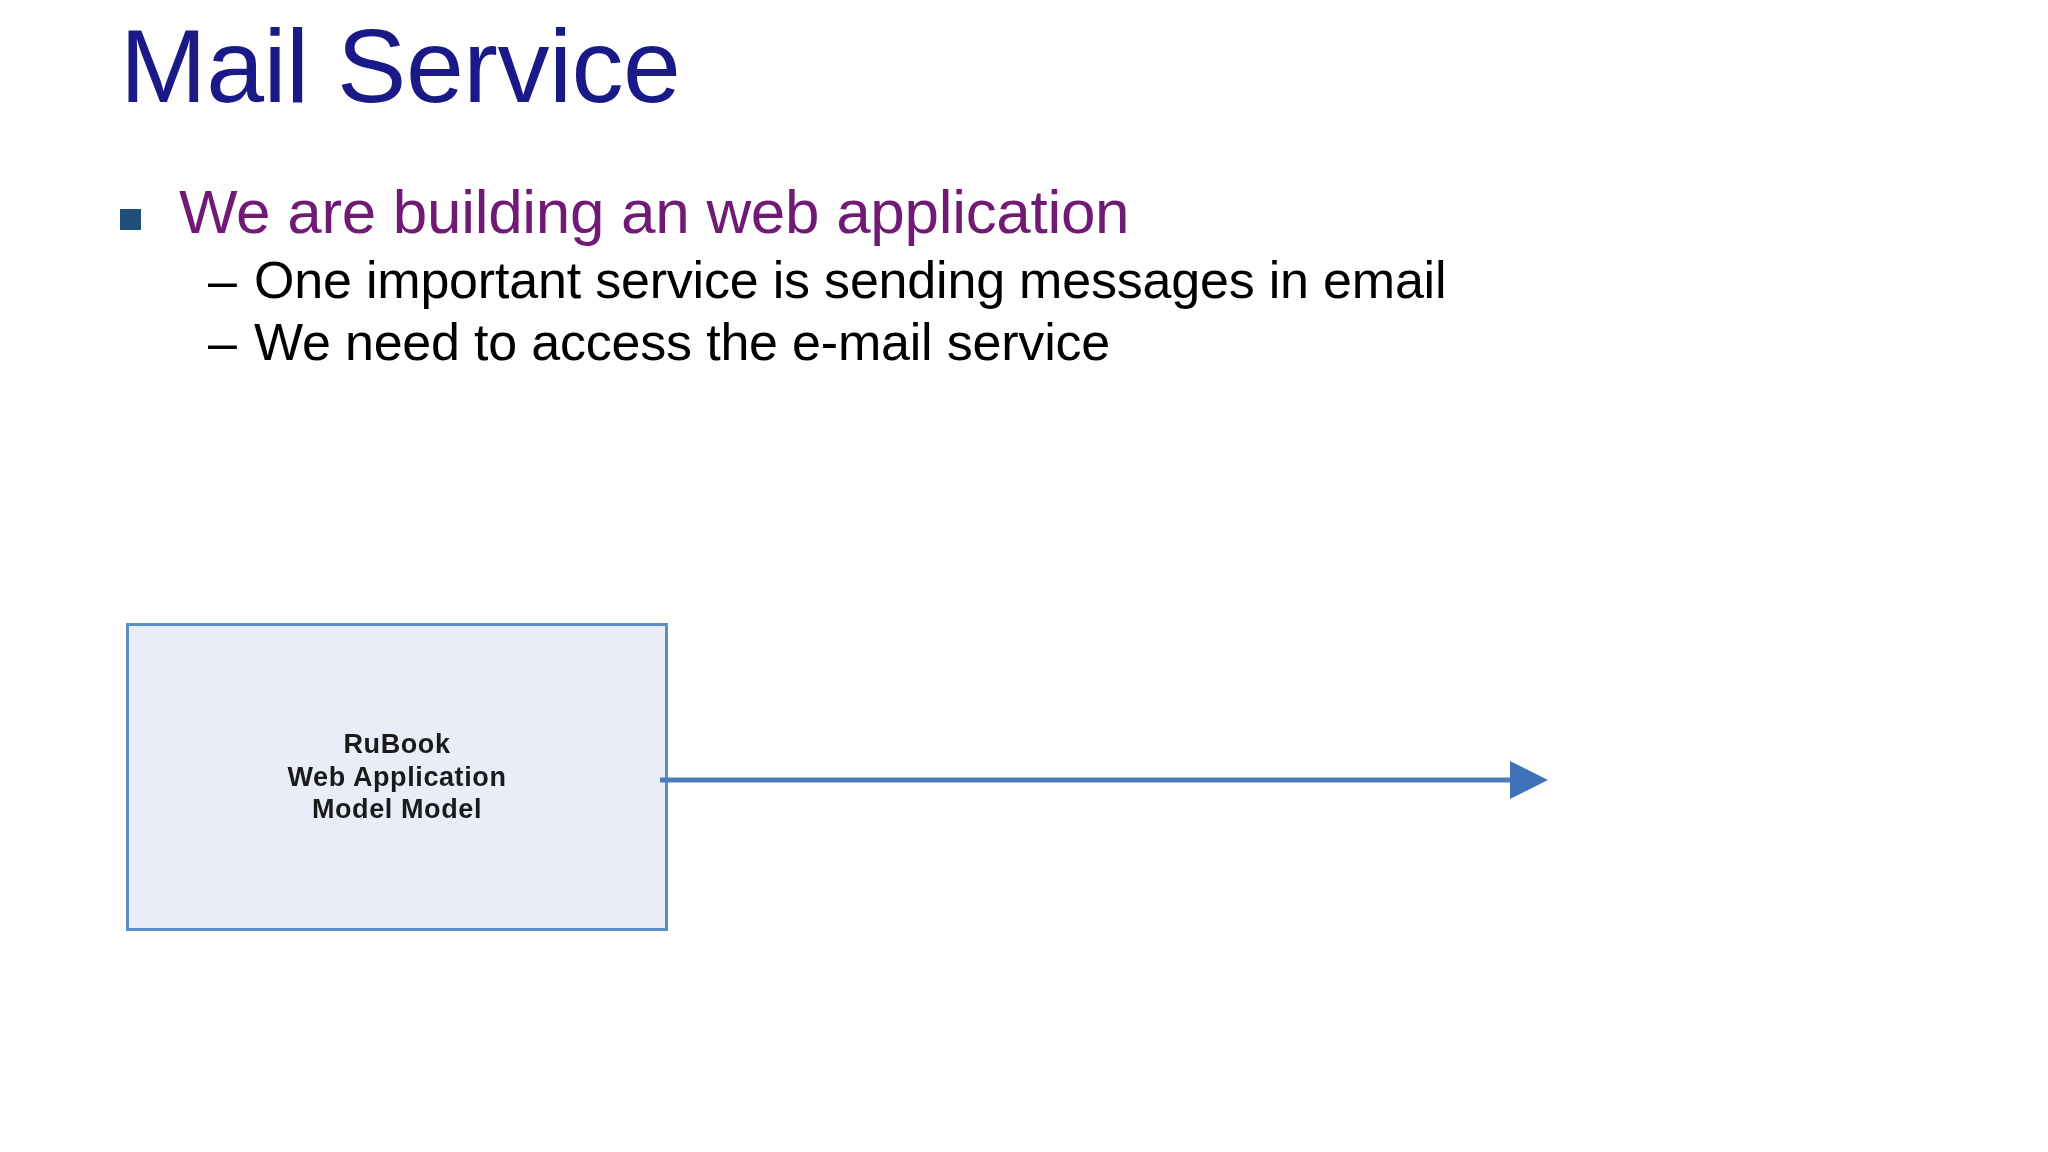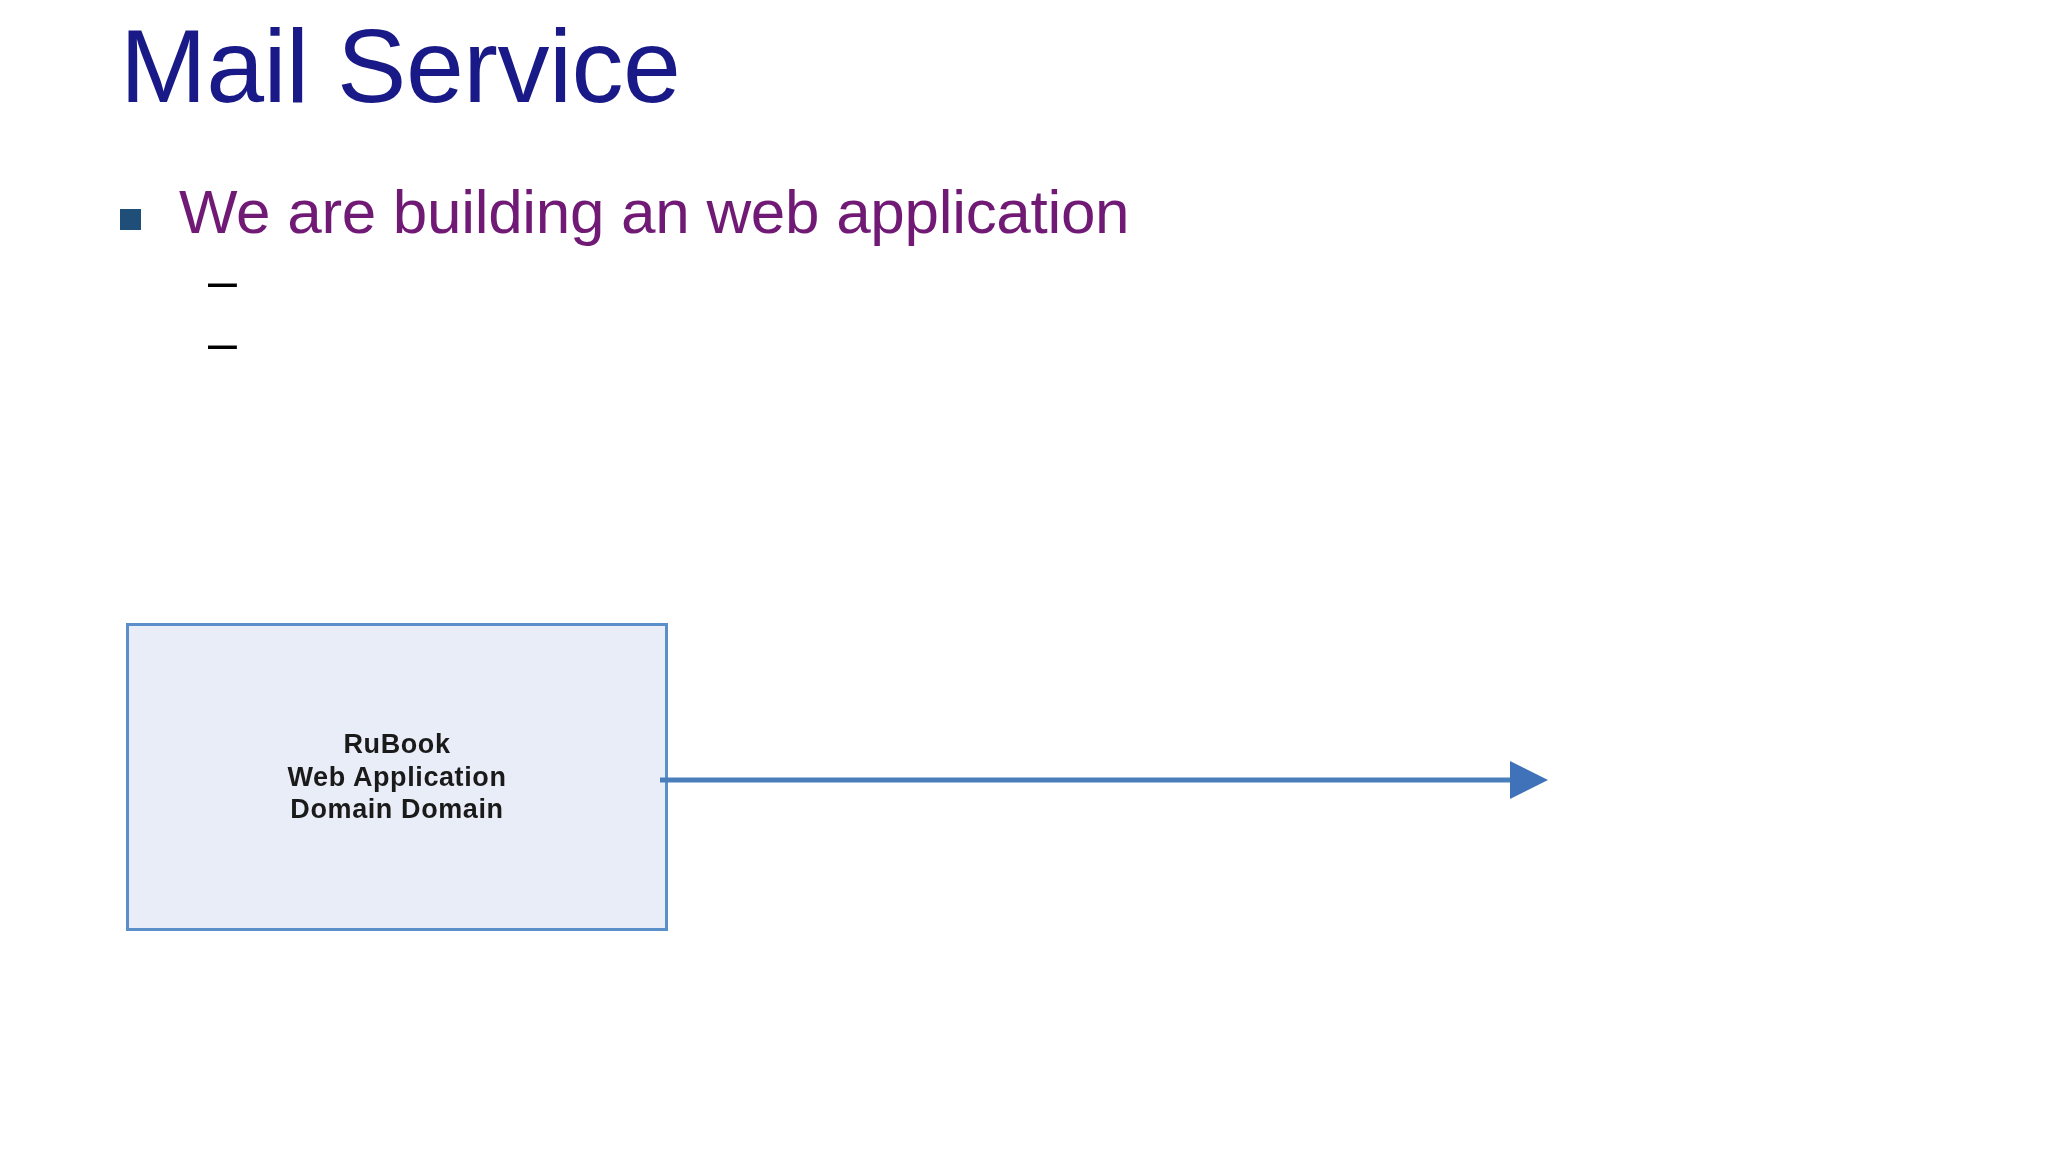--- a/index.html
+++ b/index.html
@@ -155,36 +155,38 @@
 
     <div class="bullet-l1">
       <span class="marker-sq"></span>
       <span class="bullet-text">We are building an web application</span>
     </div>
 
     <div class="sub-list">
 
       <div class="bullet-l2">
         <span class="marker-dash">–</span>
+        <span class="bullet-text">One important service is sending messages in email</span>
       </div>
 
       <div class="bullet-l2">
         <span class="marker-dash">–</span>
+        <span class="bullet-text">We need to access the e-mail service</span>
       </div>
 
     </div>
   </div>
 
   <div id="diagram">
 
     <div class="diagram-box" id="box-app">
       <div class="box-label">
         <span class="line">RuBook</span>
         <span class="line">Web Application</span>
-        <span class="line">Domain Domain</span>
+        <span class="line">Model Model</span>
       </div>
     </div>
 
     <svg id="arrow-svg" viewBox="0 0 890 58">
       <line x1="0" y1="29" x2="855" y2="29" stroke="#4A7EBB" stroke-width="5"></line>
       <polygon points="850,10 888,29 850,48" fill="#3F72B8"></polygon>
     </svg>
 
 
   </div>

